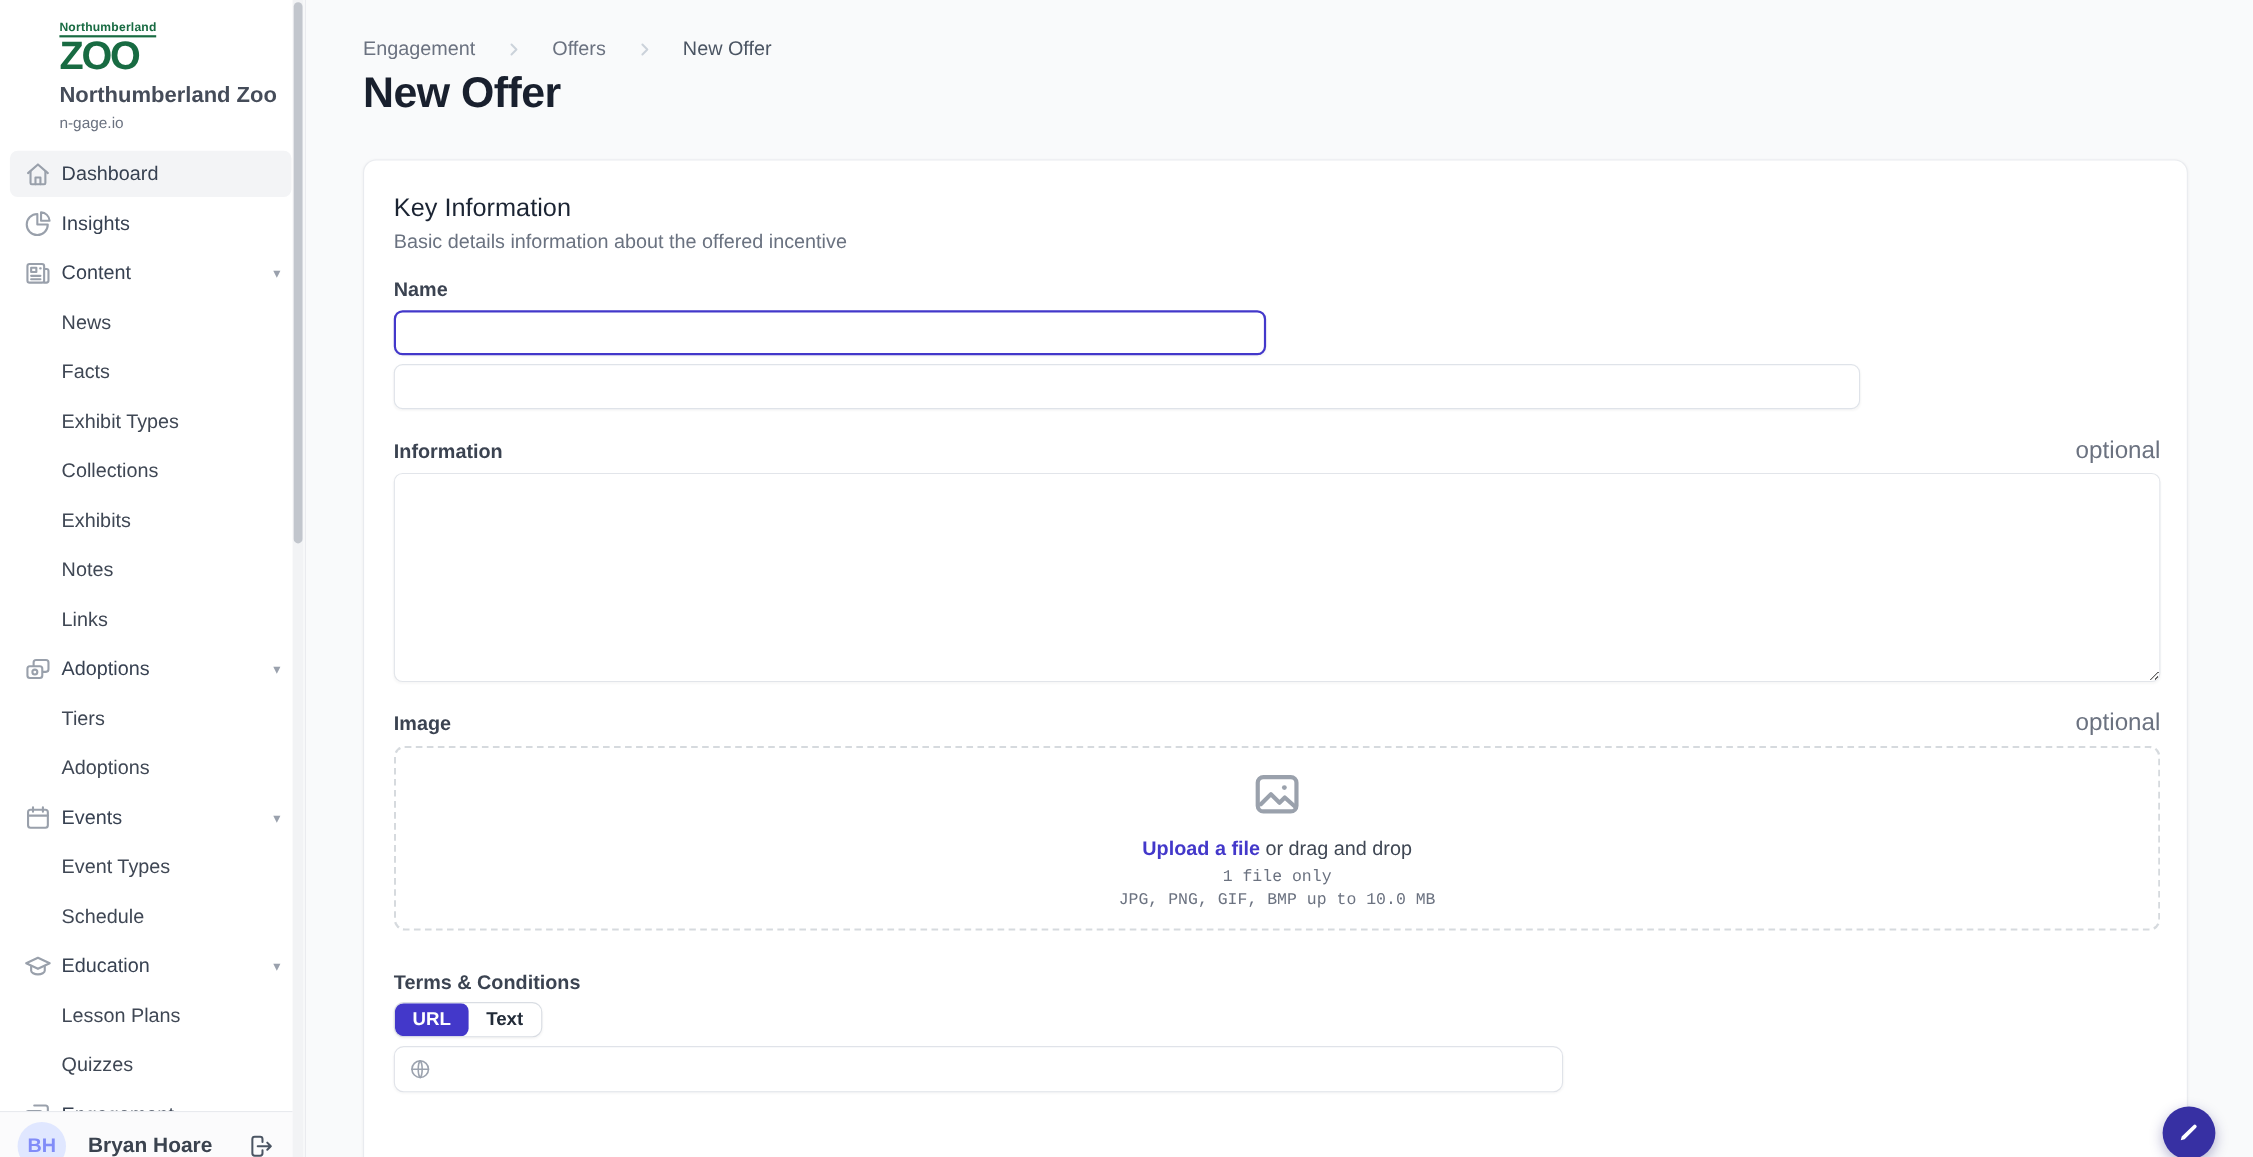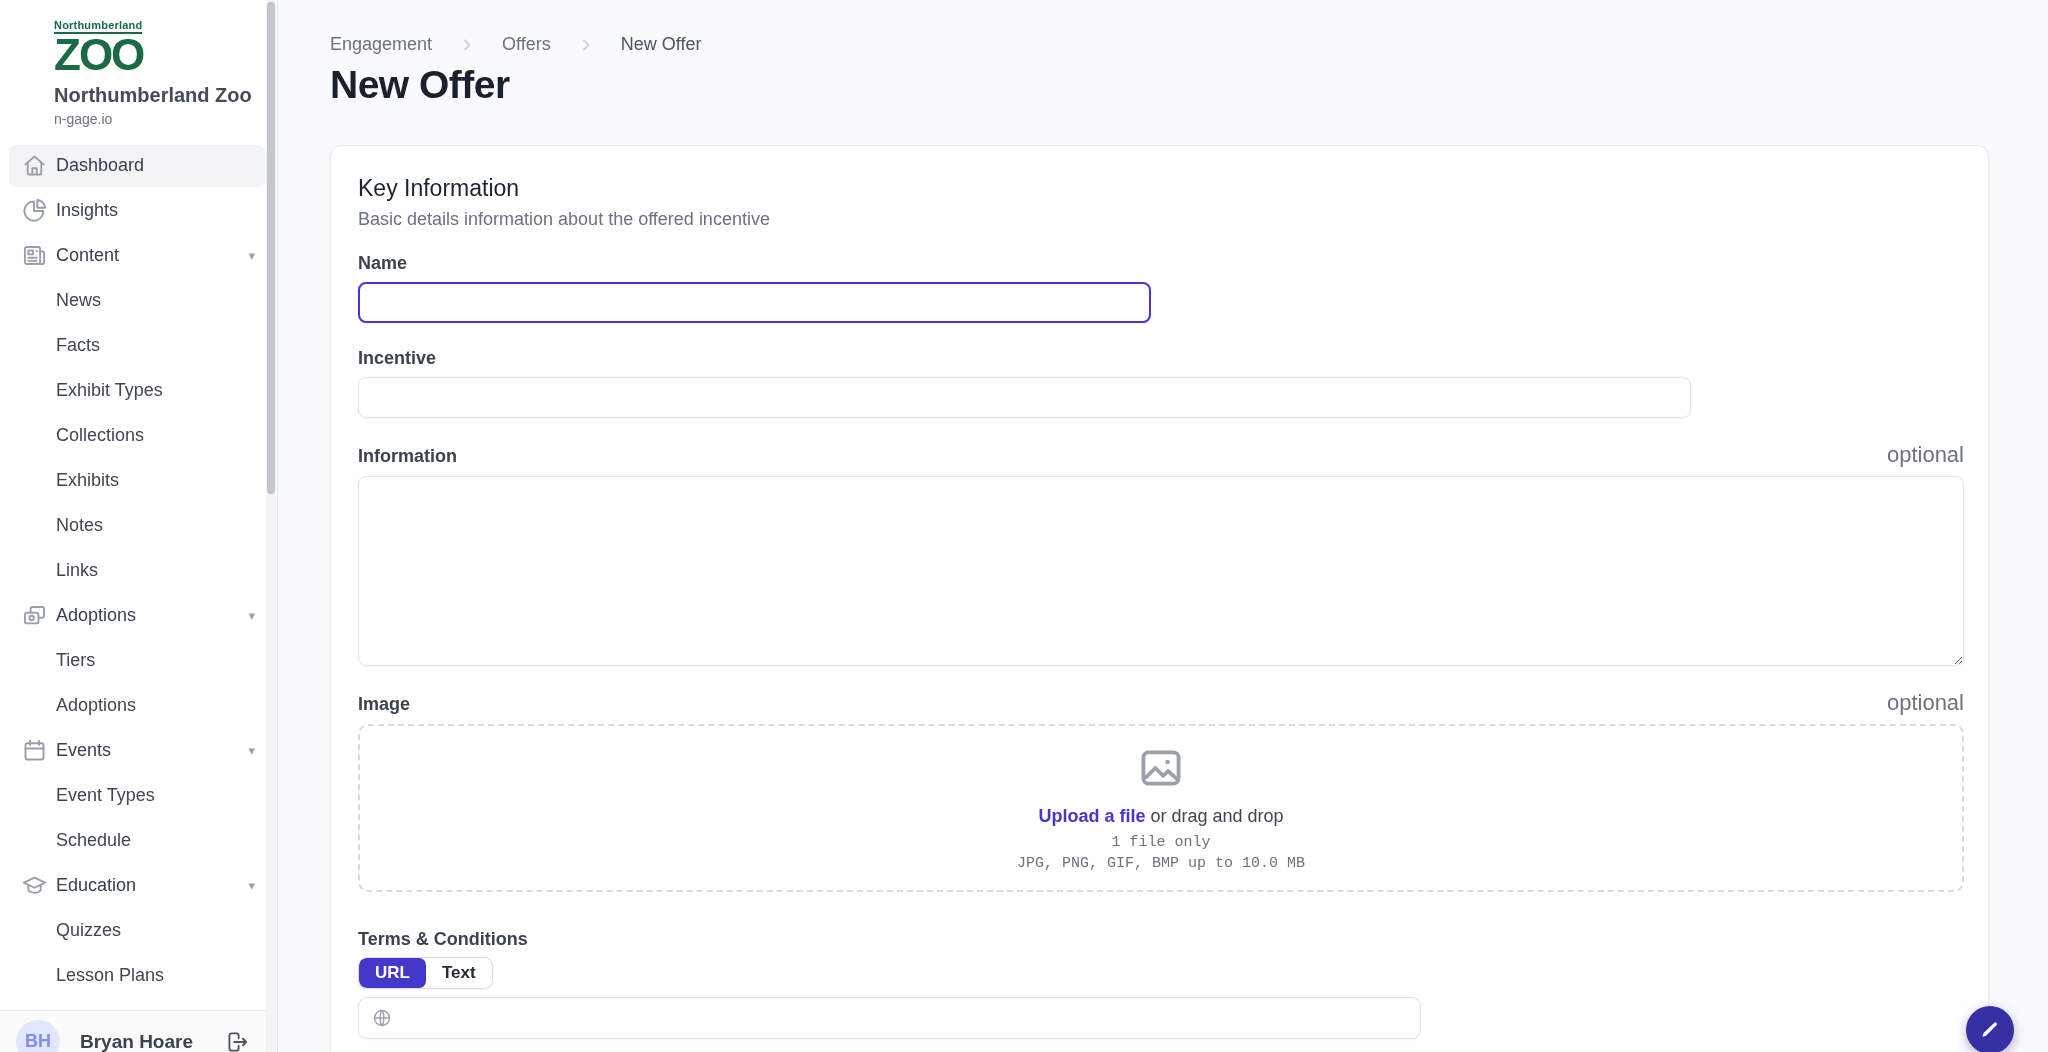--- a/index.html
+++ b/index.html
@@ -9,21 +9,21 @@
   
   .sidebar { position:absolute; left:0; top:0; bottom:0; width:278px; background:#fff;
     border-right:1px solid #e5e7eb; z-index:5; }
   .sb-scroll-track { position:absolute; top:0; bottom:0; right:1px; width:10px; background:#f2f3f5; }
   .sb-scroll-thumb { position:absolute; top:2px; left:1px; width:8px; height:492px; background:#c2c6cd; border-radius:5px; }
 
   .logo-block { padding:16px 18px 8px 18px;margin-left:36px; }
   .logo-mark { line-height:1; margin-bottom:8px; }
   .logo-line1 { display:inline-block; font-size:11px; font-weight:700; color:#186b42;
     border-bottom:2px solid #186b42; padding-bottom:1px; letter-spacing:.2px; }
-  .logo-line2 { font-size:44px; font-weight:800; color:#186b42; letter-spacing:-2px; line-height:.95; }
+  .logo-line2 { font-size:36px; font-weight:800; color:#186b42; letter-spacing:-2px; line-height:.95; }
   .org-name { font-size:20px; font-weight:600; color:#454c59; margin-top:4px; }
   .org-domain { font-size:14px; color:#6b7280; margin-top:4px; }
 
   .nav { margin-top:10px; }
   .nav-item { display:flex; align-items:center; height:42px; margin:0 12px 3px 9px;
     padding-left:11px; border-radius:7px; cursor:pointer; }
   .nav-item.active { background:#f3f4f6; }
   .nav-icon { width:28px; height:28px; margin-right:8px; color:#99a0ab; display:flex;
     align-items:center; justify-content:center; flex:none; }
   .nav-icon svg { width:27px; height:27px; }
@@ -205,24 +205,24 @@
       <span class="nav-icon">
         <svg viewBox="0 0 24 24" fill="none" stroke="currentColor" stroke-width="1.7" stroke-linecap="round" stroke-linejoin="round">
             <path d="M12 5 2.5 9.5 12 14l9.5-4.5L12 5z"></path>
             <path d="M6.5 11.8v3.8c0 1.4 2.5 2.9 5.5 2.9s5.5-1.5 5.5-2.9v-3.8"></path>
           </svg>
       </span>
       <span class="nav-label">Education</span>
       <span class="caret">▾</span>
     </div>
     <div class="nav-item sub">
+      <span class="nav-label">Lesson Plans</span>
+    </div>
+    <div class="nav-item sub">
       <span class="nav-label">Quizzes</span>
-    </div>
-    <div class="nav-item sub">
-      <span class="nav-label">Lesson Plans</span>
     </div>
     <div class="nav-item">
       <span class="nav-icon">
         <svg viewBox="0 0 24 24" fill="none" stroke="currentColor" stroke-width="1.7" stroke-linecap="round" stroke-linejoin="round">
             <path d="M9 4.5h9a2 2 0 0 1 2 2v5a2 2 0 0 1-2 2h-.5v2.3l-2.8-2.3"></path>
             <path d="M4.5 9h9a1.8 1.8 0 0 1 1.8 1.8v4.9a1.8 1.8 0 0 1-1.8 1.8H8.2l-2.9 2.4v-2.4h-.8a1.8 1.8 0 0 1-1.8-1.8v-4.9A1.8 1.8 0 0 1 4.5 9z" fill="#ffffff"></path>
           </svg>
       </span>
       <span class="nav-label">Engagement</span>
       <span class="caret">▾</span>
@@ -268,23 +268,20 @@
 
   <section class="card">
     <div class="section-title">Key Information</div>
     <div class="section-sub">Basic details information about the offered incentive</div>
 
     <div class="label-row">
       <span class="field-label">Name</span>
     </div>
     <input class="ti focused w-name" type="text" value="" style="">
 
-    <div class="label-row mt">
-      <span class="field-label">Incentive</span>
-    </div>
     <input class="ti w-incentive" type="text" value="" style="">
 
     <div class="label-row mt">
       <span class="field-label">Information</span>
       <span class="optional">optional</span>
     </div>
     <textarea class="ta" style=""></textarea>
 
     <div class="label-row mt">
       <span class="field-label">Image</span>

